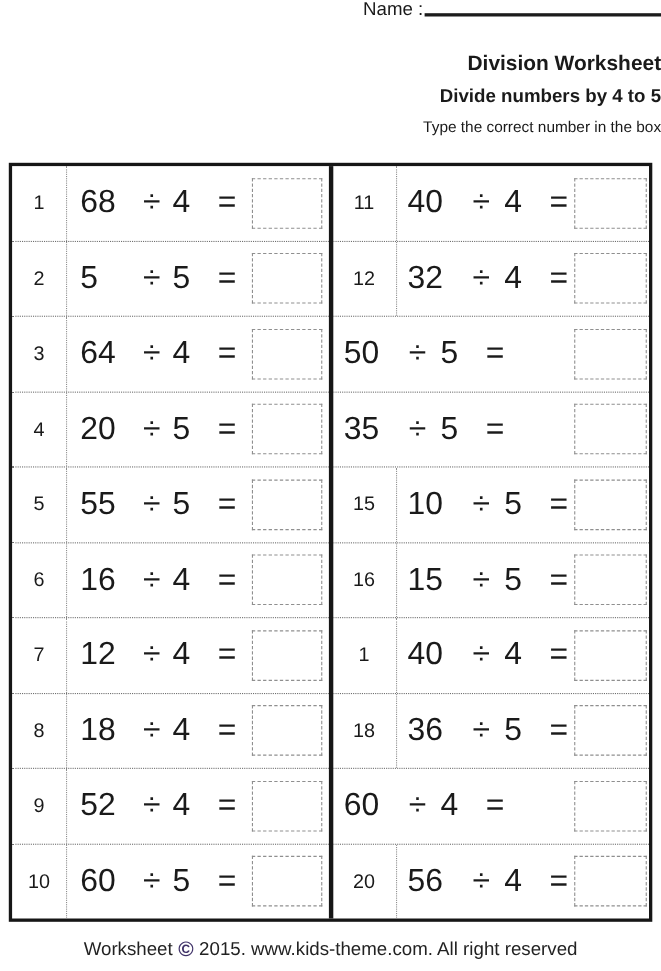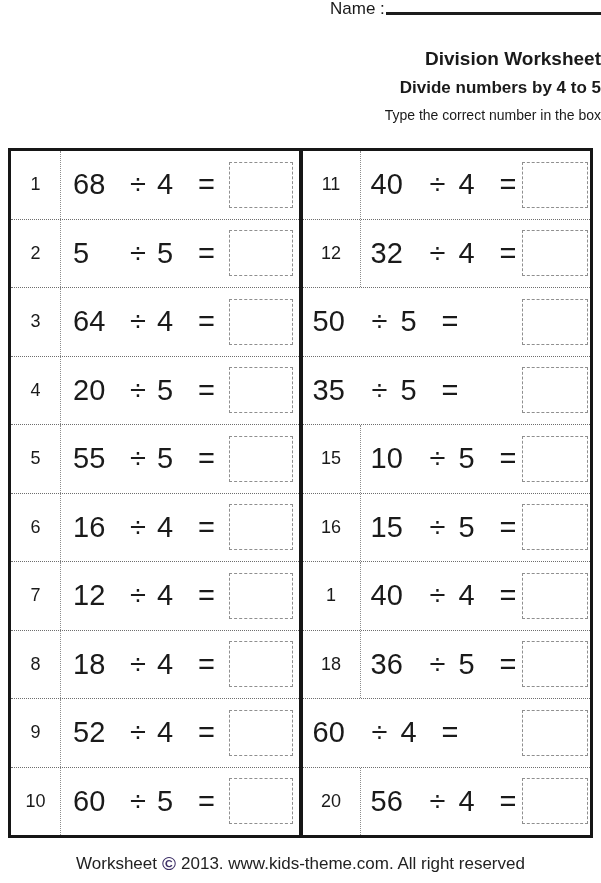--- a/index.html
+++ b/index.html
@@ -403,14 +403,14 @@
       <span class="op">÷</span>
       <span class="divisor">4</span>
       <span class="eq">=</span>
       <input class="answer-box" type="text" maxlength="3" style="">
     </div>
   </div>
 </div>
 </div>
 
 <div class="footer">
-  <span>Worksheet</span><span class="copyright-symbol" style="color: rgb(63, 49, 104);">©</span><span>2013. www.kids-theme.com. All right reserved</span>
+  <span>Worksheet</span><span class="copyright-symbol" style="color: rgb(63, 49, 104);">©</span><span>2015. www.kids-theme.com. All right reserved</span>
 </div>
 
 </body></html>

